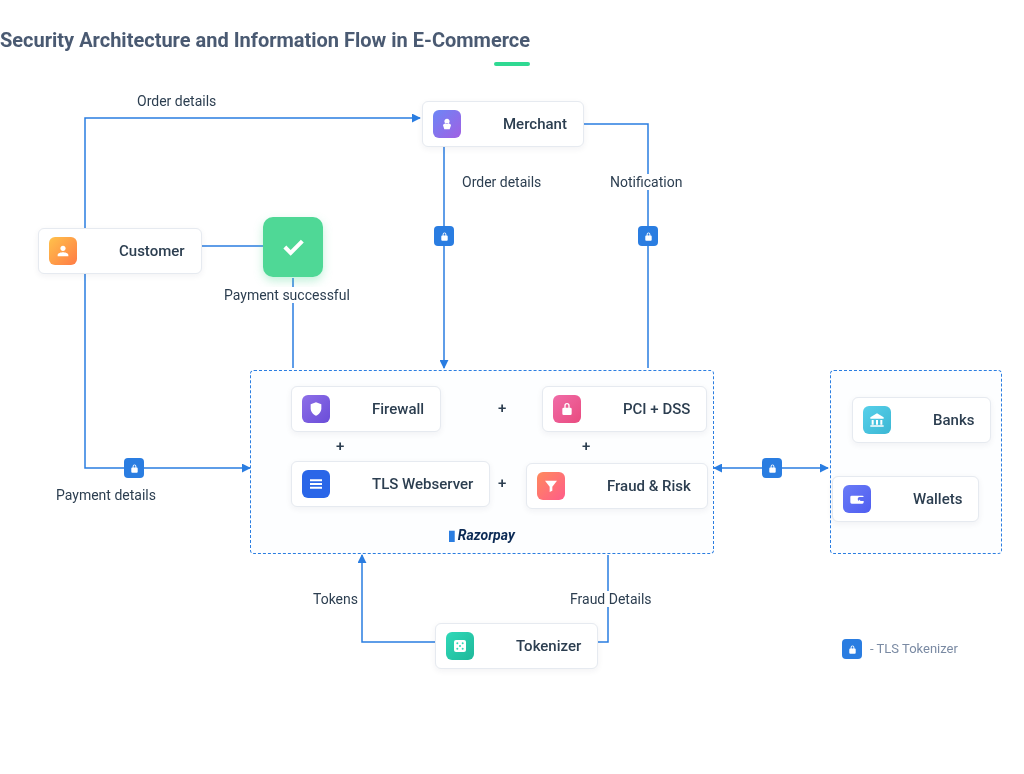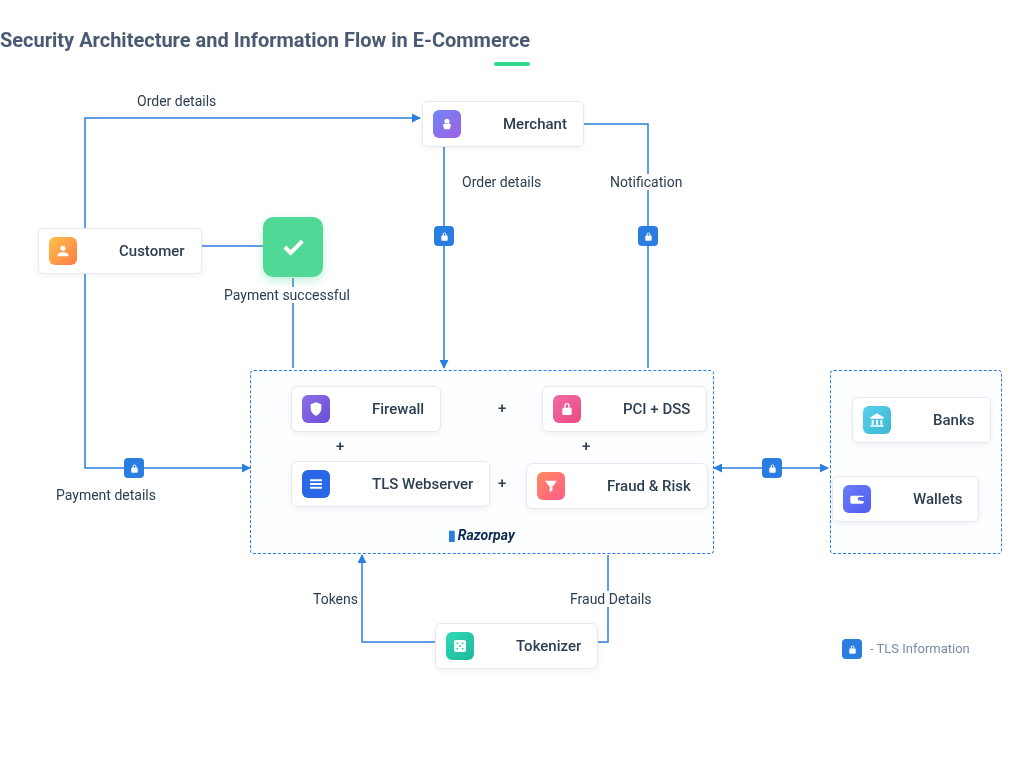--- a/index.html
+++ b/index.html
@@ -280,13 +280,13 @@
   <svg viewBox="0 0 24 24">
       <path d="M17 10h-1V7a4 4 0 10-8 0v3H7a2 2 0 00-2 2v7a2 2 0 002 2h10a2 2 0 002-2v-7a2 2 0 00-2-2zm-7-3a2 2 0 114 0v3h-4V7z"></path>
     </svg>
 </div>
 
 <div class="lock-badge" style="left:842px; top:639px;">
   <svg viewBox="0 0 24 24">
       <path d="M17 10h-1V7a4 4 0 10-8 0v3H7a2 2 0 00-2 2v7a2 2 0 002 2h10a2 2 0 002-2v-7a2 2 0 00-2-2zm-7-3a2 2 0 114 0v3h-4V7z"></path>
     </svg>
 </div>
-<div class="legend-text" style="left:870px; top:641px;">- TLS Information</div>
+<div class="legend-text" style="left:870px; top:641px;">- TLS Tokenizer</div>
 
 </body></html>

